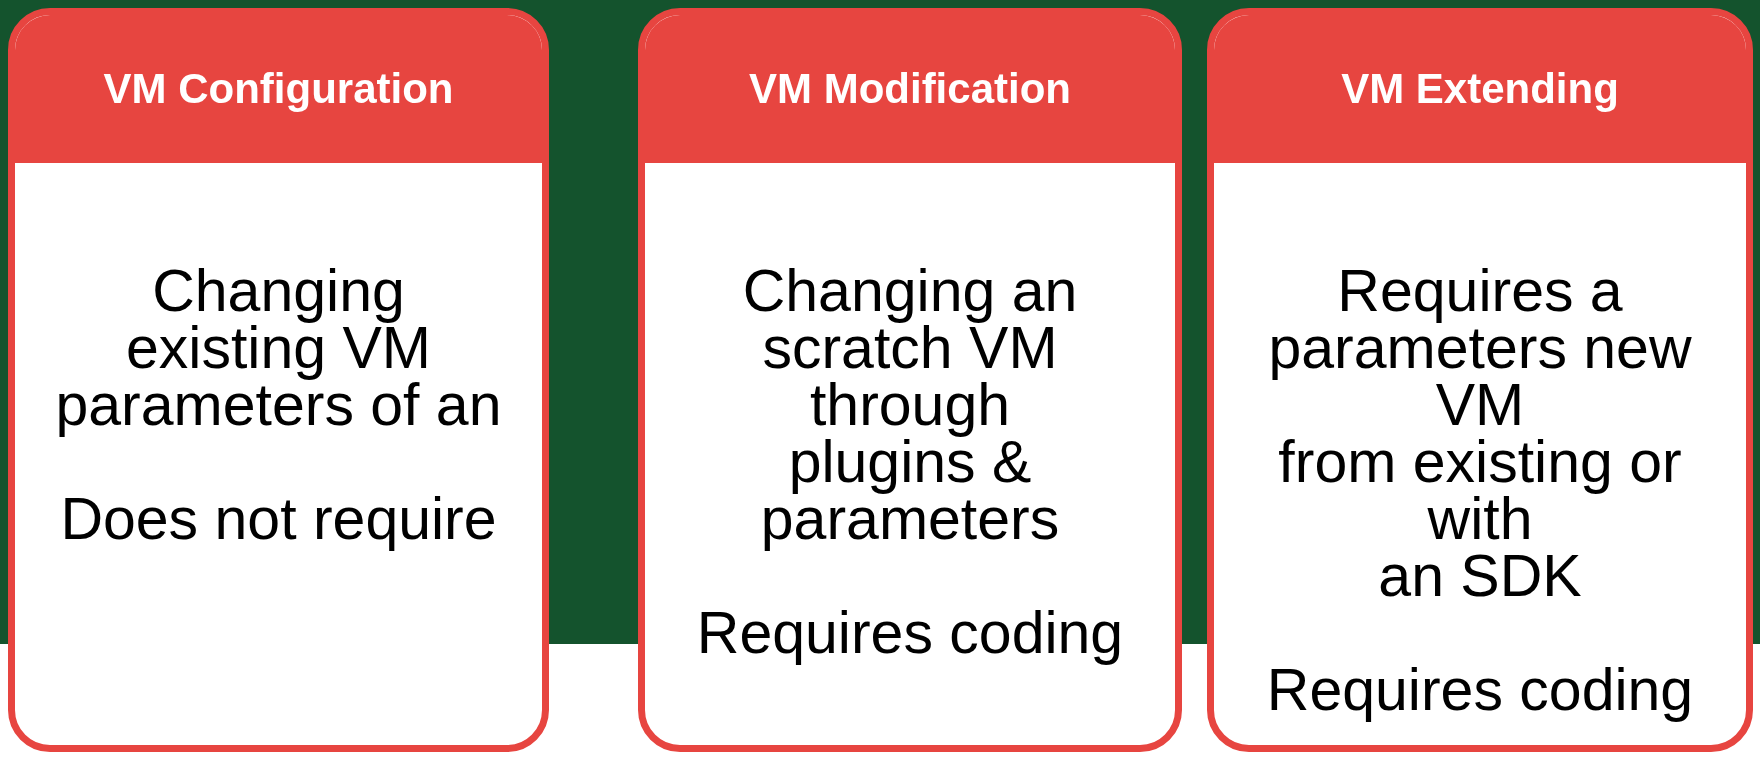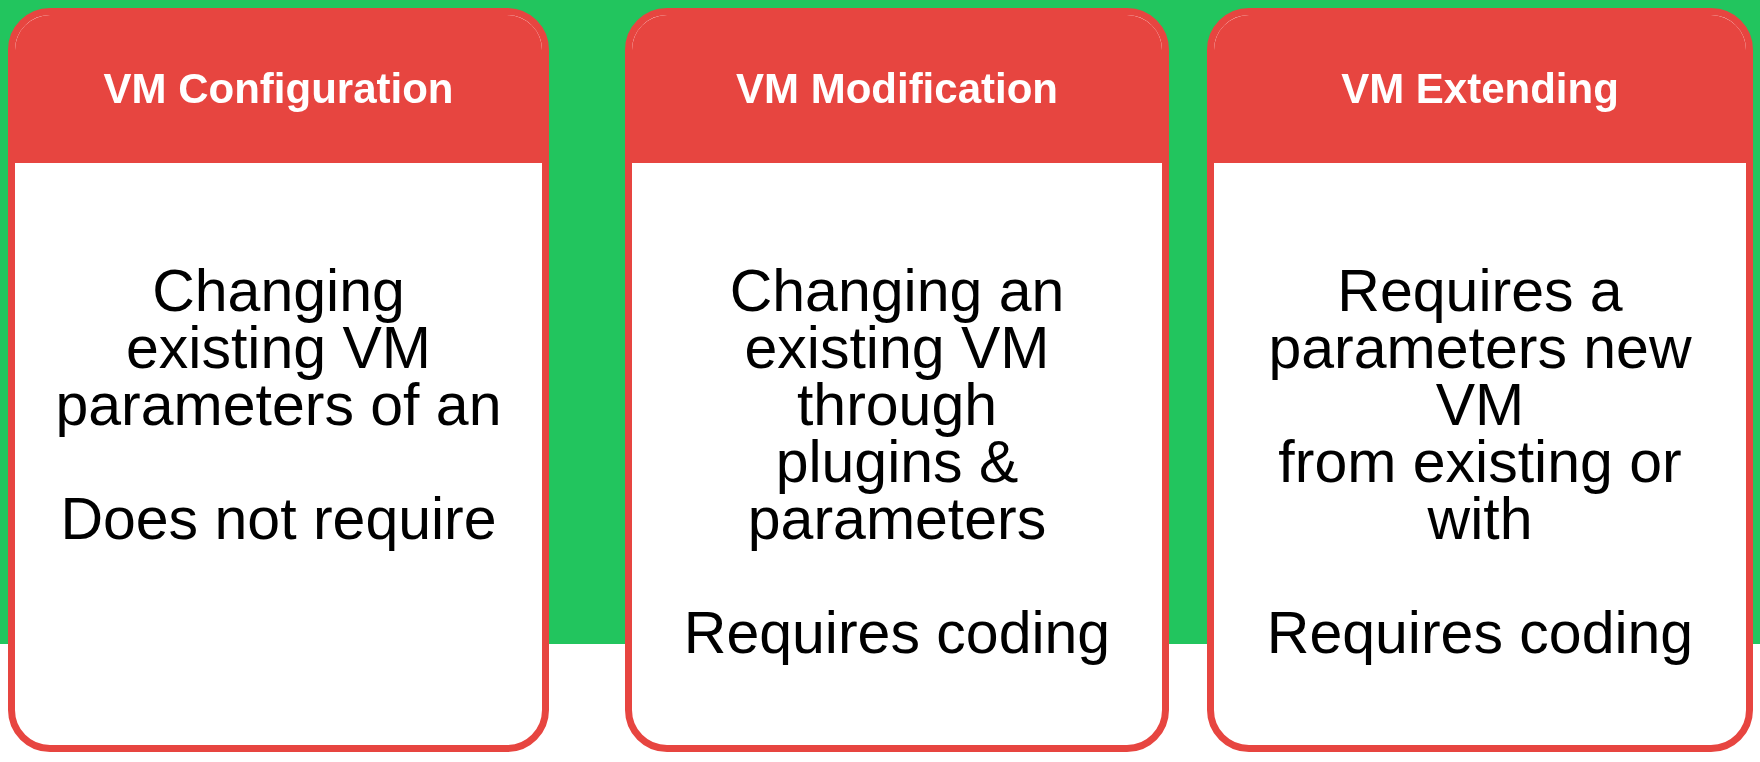--- a/index.html
+++ b/index.html
@@ -2,31 +2,31 @@
 <html style="--red: #e74540; --header-text: #ffffff; --body-text: #000000;"><head>
 <meta charset="utf-8">
 <style>
   :root { --red: #e74540; --header-text: #ffffff; --body-text: #000000; }
   html, body {
     margin: 0; padding: 0;
     width: 1760px; height: 762px;
     background: #ffffff;
     font-family: "Liberation Sans", sans-serif;
   }
-  .canvas { position: relative; width: 1760px; height: 644px; background: #22c55e; }
+  .canvas { position: relative; width: 1760px; height: 644px; background: #14532d; }
   .card {
     position: absolute; top: 8px; height: 744px;
     box-sizing: border-box;
     background: #ffffff;
     border: 7px solid var(--red);
     border-radius: 42px;
     overflow: hidden;
   }
   .card-1 { left: 8px;    width: 541px; }
-  .card-2 { left: 625px;  width: 544px; }
+  .card-2 { left: 638px;  width: 544px; }
   .card-3 { left: 1207px; width: 546px; }
   .card-header {
     height: 148px;
     background: var(--red);
     display: flex; align-items: center; justify-content: center;
   }
   .card-title {
     margin: 0;
     color: var(--header-text);
     font-size: 42px;
@@ -60,34 +60,35 @@
         <div class="body-line">Does not require</div>
       </div>
   </section>
 
   <section class="card card-2">
     <header class="card-header">
       <h2 class="card-title">VM Modification</h2>
     </header>
     <div class="card-body">
         <div class="body-line">Changing an</div>
-        <div class="body-line">existing VM through</div>
+        <div class="body-line">scratch VM through</div>
         <div class="body-line">plugins &amp;</div>
         <div class="body-line">parameters</div>
         <div class="body-line">&nbsp;</div>
         <div class="body-line">Requires coding</div>
       </div>
   </section>
 
   <section class="card card-3">
     <header class="card-header">
       <h2 class="card-title">VM Extending</h2>
     </header>
     <div class="card-body">
         <div class="body-line">Requires a</div>
         <div class="body-line">parameters new VM</div>
         <div class="body-line">from existing or with</div>
+        <div class="body-line">an SDK</div>
         <div class="body-line">&nbsp;</div>
         <div class="body-line">Requires coding</div>
       </div>
   </section>
 
 </div>
 
 </body></html>

